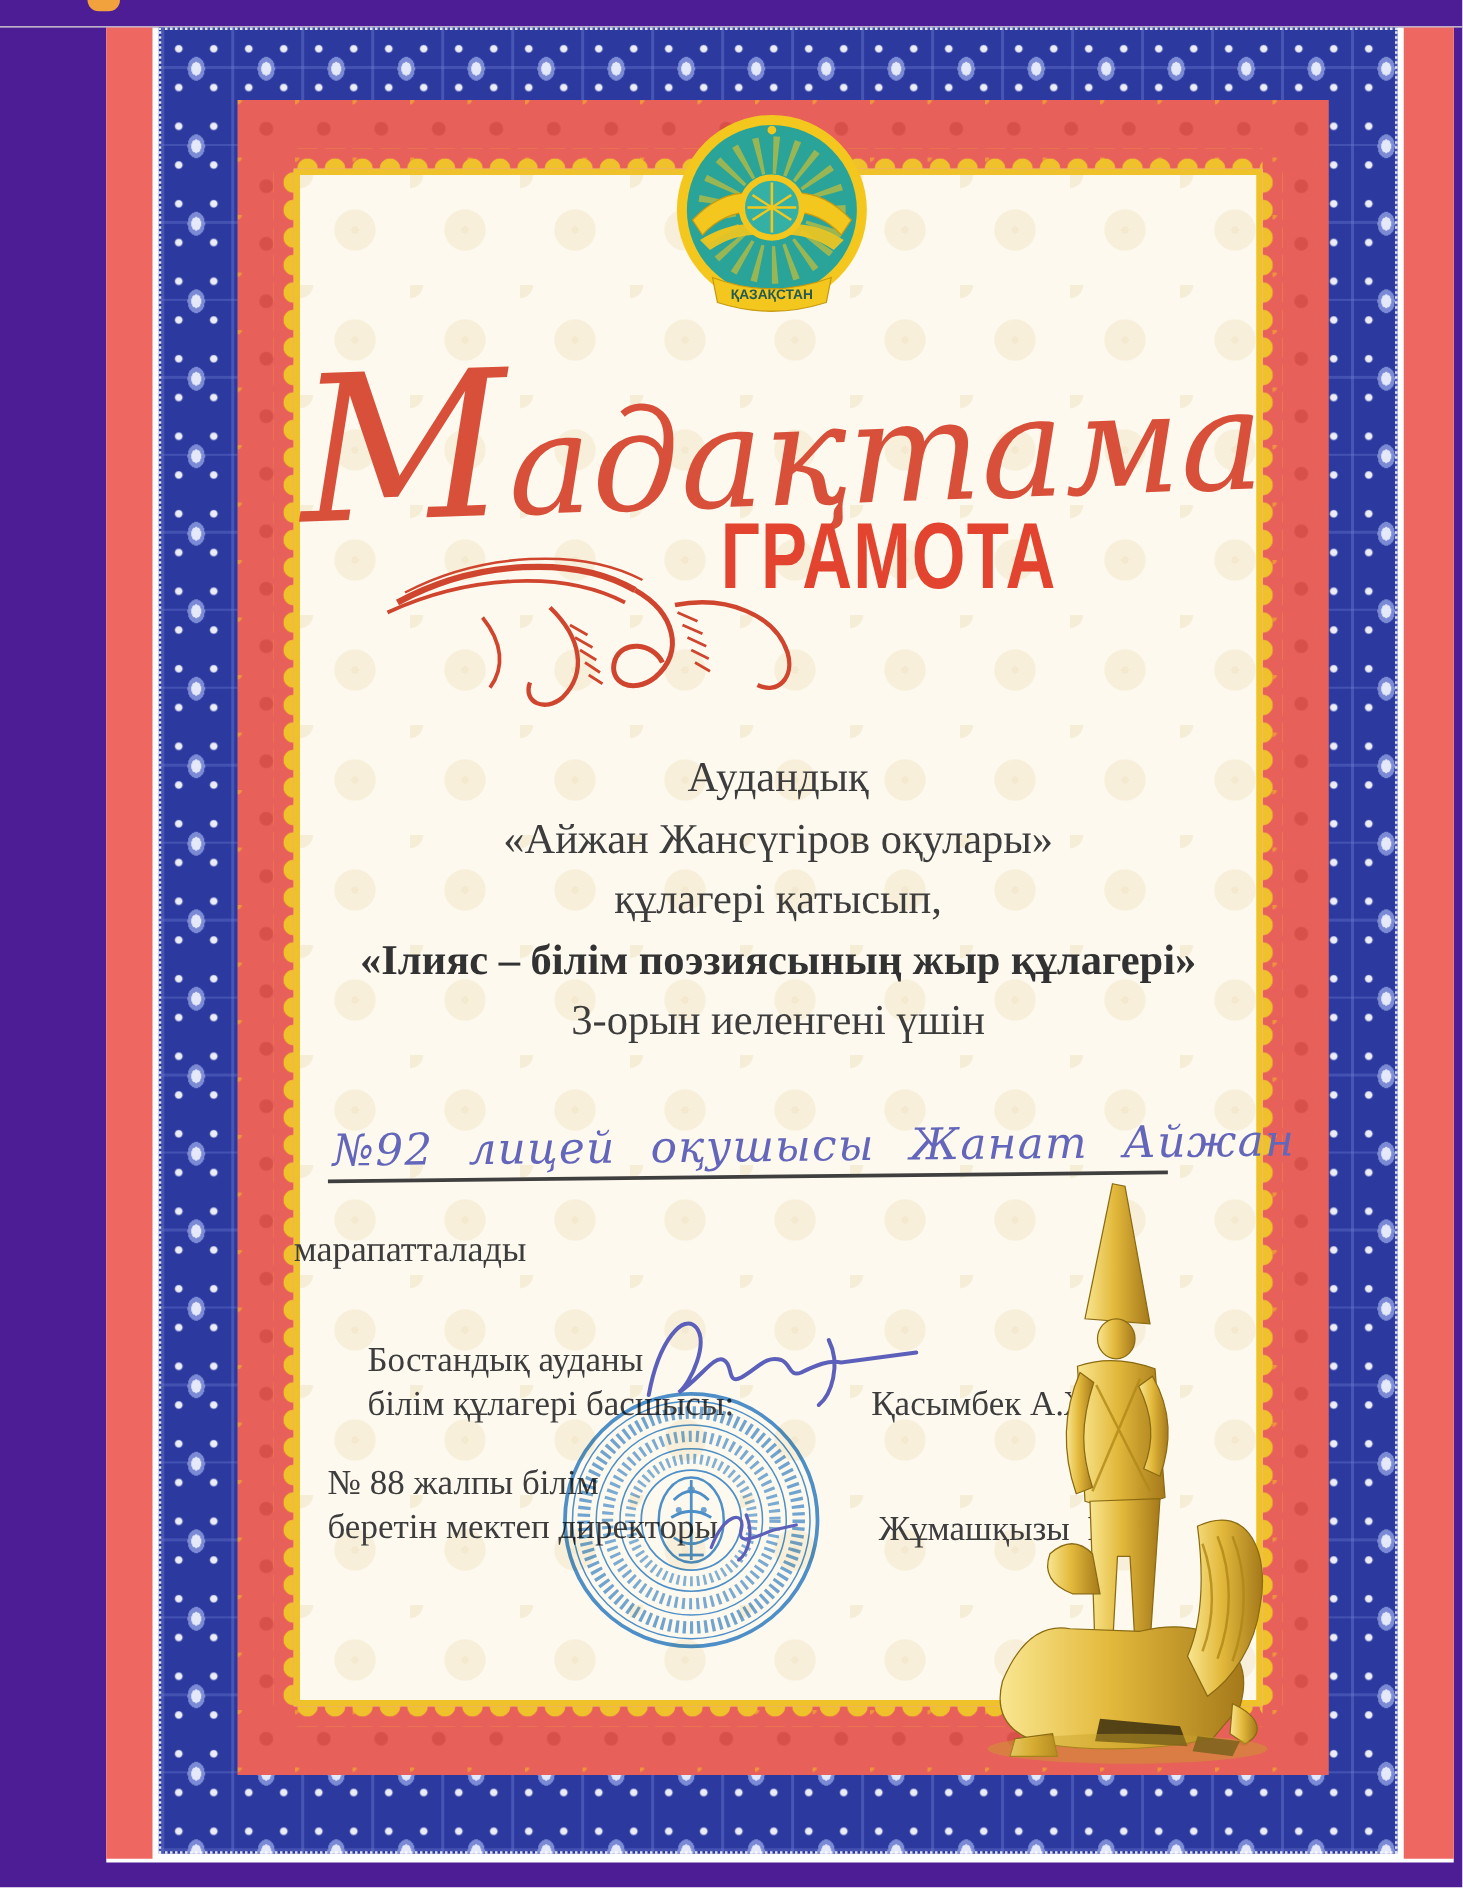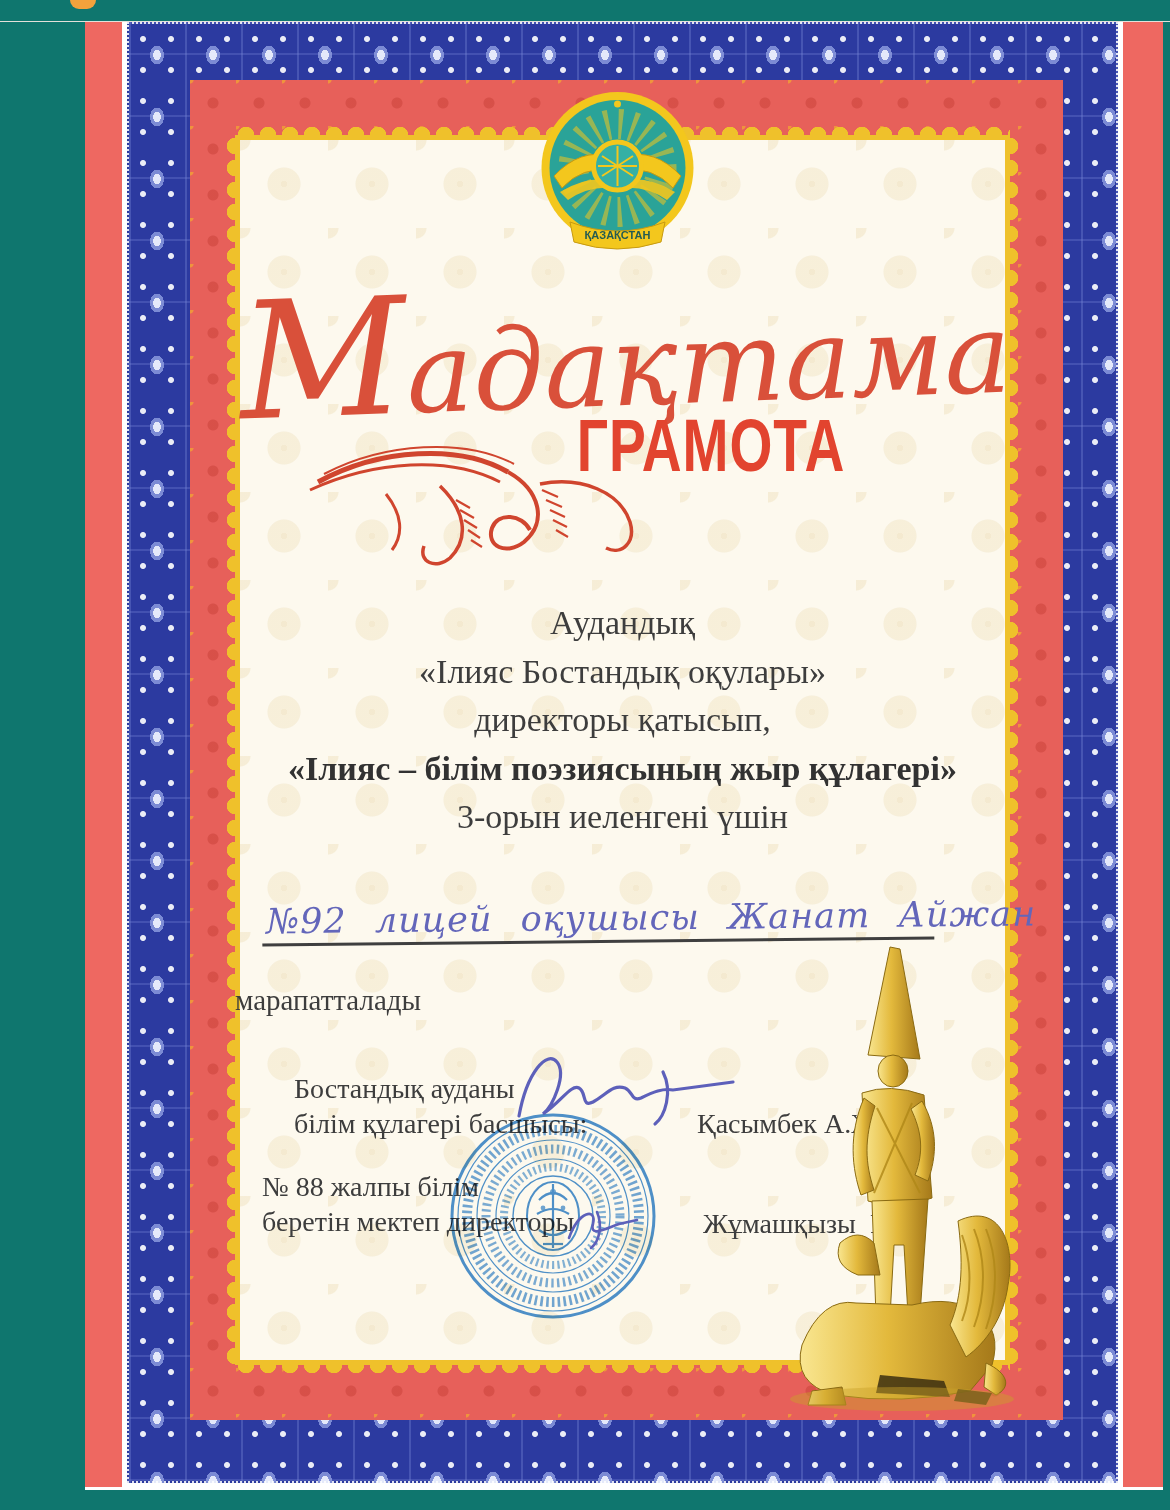--- a/index.html
+++ b/index.html
@@ -1,16 +1,16 @@
 <!DOCTYPE html>
 <html><head>
 <meta charset="utf-8">
 <style>
   html,body{margin:0;padding:0;background:#fff;}
-  .page{position:relative;width:1170px;height:1510px;background:#0f766e;overflow:hidden;
+  .page{position:relative;width:1170px;height:1510px;background:#4c1d95;overflow:hidden;
         font-family:"Liberation Serif", serif;}
   .scan-edge{position:absolute;left:0;top:21px;width:1170px;height:1px;background:#e3e0da;}
   .orange-fragment{position:absolute;left:70px;top:0;width:26px;height:9px;background:#f2a23c;
         border-radius:0 0 9px 9px;}
   .cert{position:absolute;left:85px;top:22px;width:1078px;height:1468px;background:#ffffff;}
 
   
   .stripe{position:absolute;top:0;height:1465px;background:#ee6861;z-index:1;}
   .stripe-l{left:0;width:37px;}
   .stripe-r{left:1038px;width:40px;}
@@ -149,22 +149,22 @@
         <path d="M96,64 C112,84 114,104 102,120"></path>
       </g>
       <g stroke="#d0452e" stroke-width="2.2">
         <path d="M166,70 l14,8 M170,80 l14,8 M174,90 l13,8 M178,100 l12,8 M181,110 l11,7"></path>
         <path d="M252,60 l16,7 M256,70 l16,7 M260,80 l15,7 M263,90 l14,7 M266,100 l12,7"></path>
       </g>
     </svg>
 
     <div class="body-block">
       <div>Аудандық</div>
-      <div>«Ілияс Бостандық оқулары»</div>
-      <div>директоры қатысып,</div>
+      <div>«Айжан Жансүгіров оқулары»</div>
+      <div>құлагері қатысып,</div>
       <div class="bold">«Ілияс – білім поэзиясының жыр құлагері»</div>
       <div>3-орын иеленгені үшін</div>
     </div>
 
     <div class="recipient">
       <span>№92 лицей оқушысы Жанат Айжан</span>
     </div>
 
     <div class="award">марапатталады</div>
 

